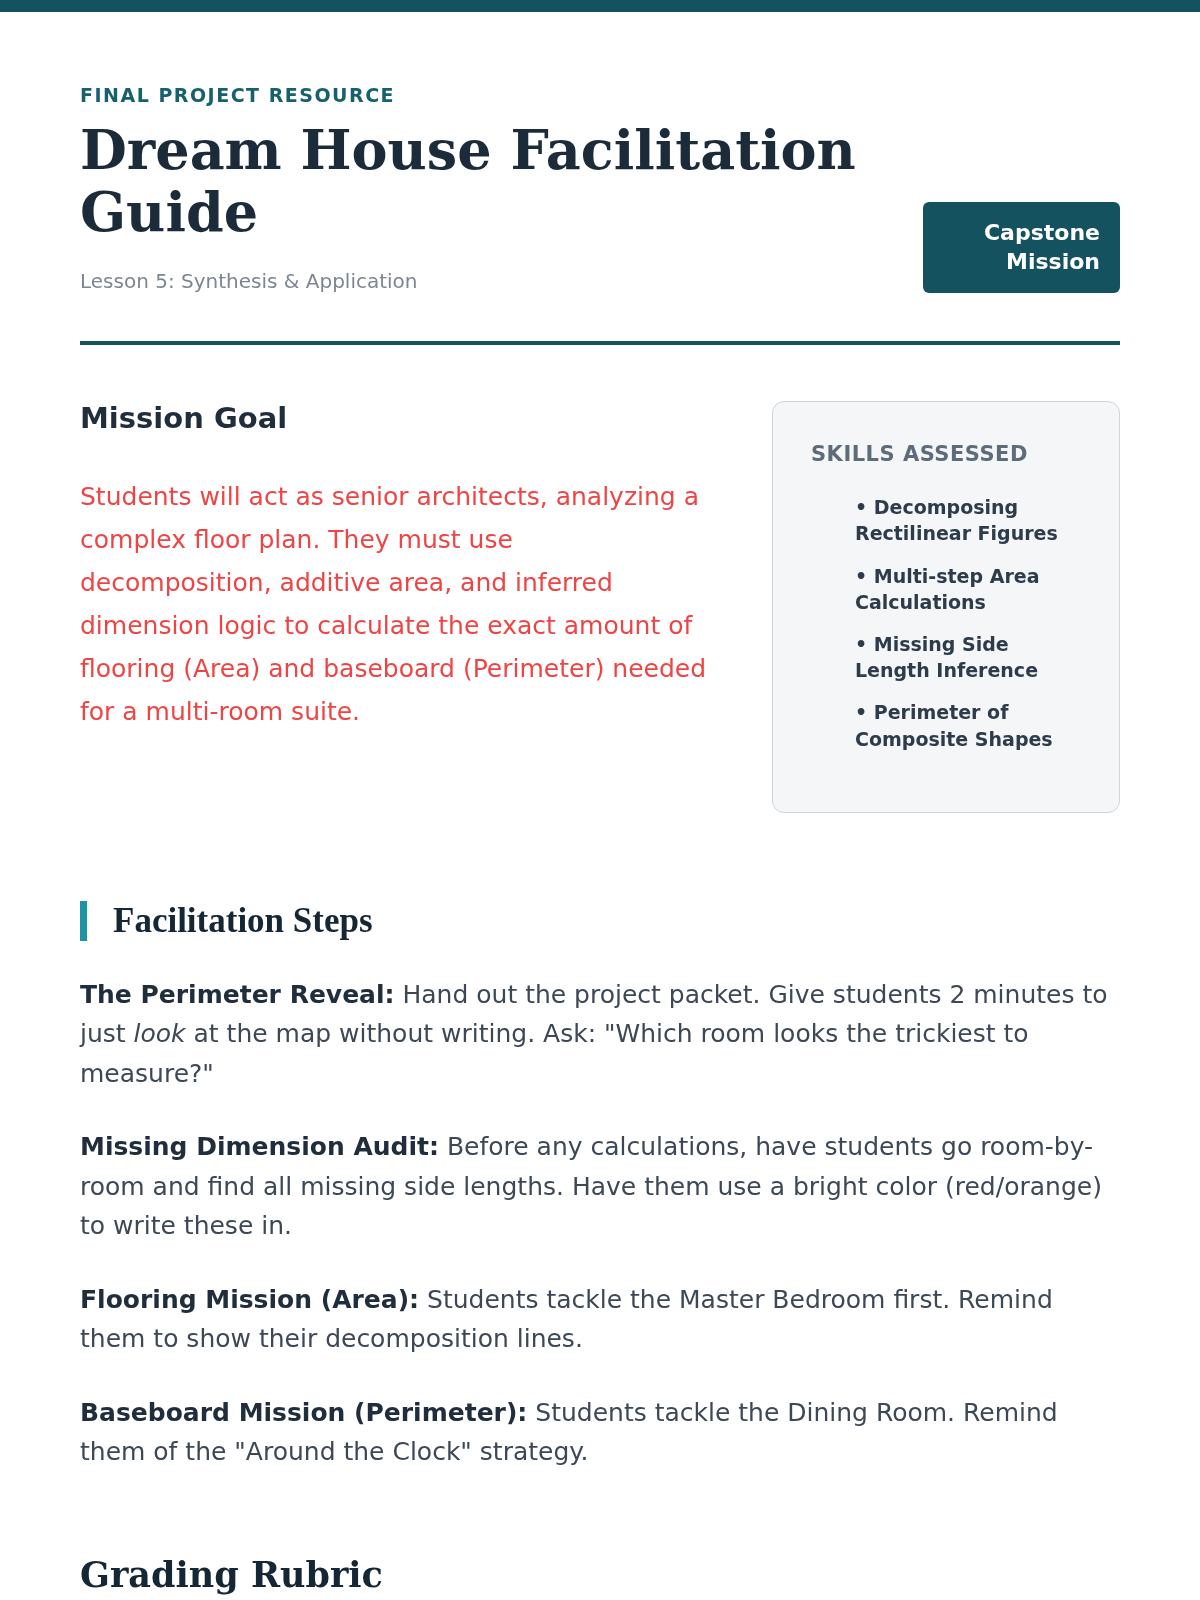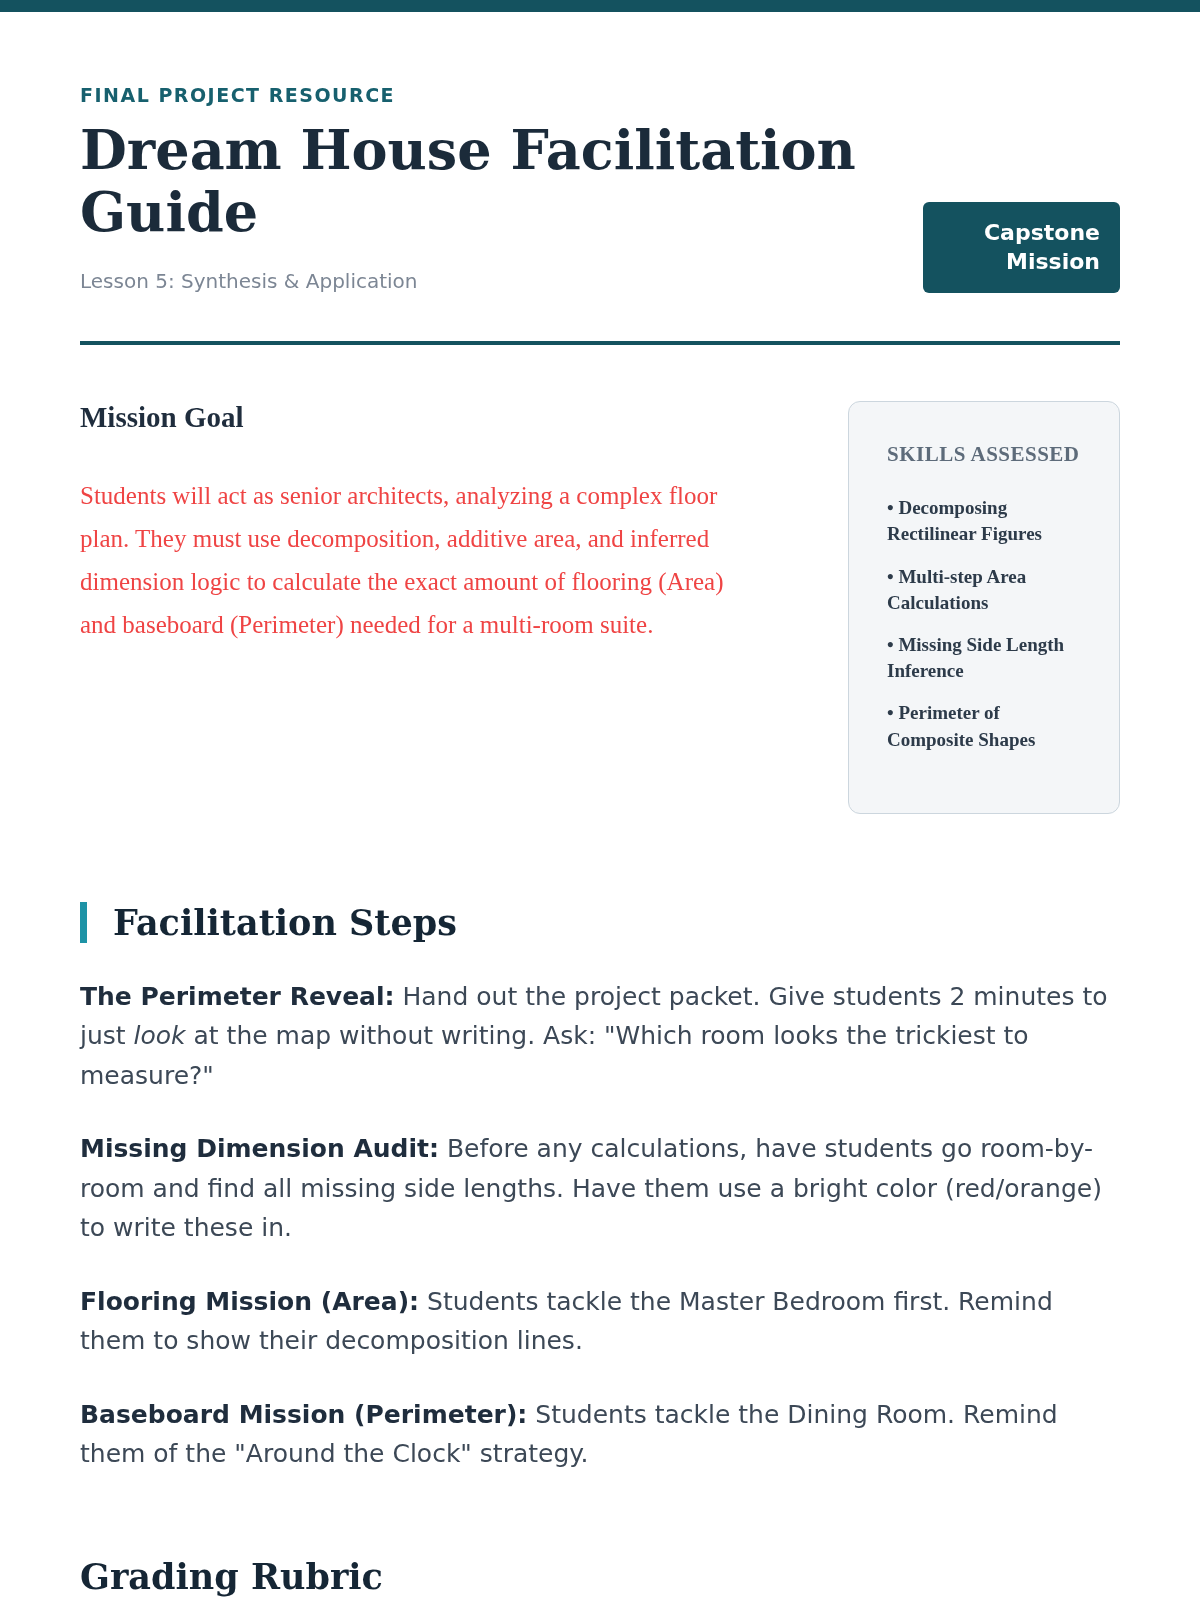--- a/index.html
+++ b/index.html
@@ -60,72 +60,73 @@
   }
   .rule {
     border: none;
     border-top: 4px solid #14525f;
     margin-top: 48px;
   }
   .mission-row {
     display: flex;
     gap: 62px;
     margin-top: 56px;
-    font-family: Liberation Serif, serif;
   }
   .mission-text { flex: 1; }
   h2.section-heading {
     font-size: 29px;
     font-weight: bold;
     color: #1f2d3d;
   }
   .mission-body {
     margin-top: 40px;
     font-size: 25px;
     line-height: 1.72;
     color: #ef4444;
     max-width: 680px;
   }
   .skills-card {
-    width: 272px;
+    width: 348px;
     flex-shrink: 0;
     background: #f4f6f8;
     border: 1px solid #ccd6de;
     border-radius: 12px;
     padding: 40px 36px 44px 38px;
     align-self: flex-start;
   }
   .skills-heading {
     font-size: 21px;
     font-weight: bold;
     letter-spacing: 0.5px;
     color: #5d6b7a;
   }
   .skills-list {
     list-style: none;
     margin-top: 28px;
+    margin-left: 44px;
   }
   .skills-list li {
     font-size: 19px;
     font-weight: bold;
     line-height: 1.38;
     color: #2d3b4a;
     margin-bottom: 16px;
   }
   .skills-list li::before { content: "• "; }
   .serif-heading {
     font-family: "DejaVu Serif", "Liberation Serif", serif;
     font-size: 35px;
     font-weight: bold;
     color: #152635;
   }
   .with-bar {
     margin-top: 88px;
     border-left: 7px solid #1e93a6;
     padding-left: 26px;
+    font-family: Liberation Serif, serif;
   }
   .step {
     margin-top: 34px;
     font-size: 25px;
     line-height: 1.58;
     color: #3c4856;
   }
   .step strong { color: #1f2d3d; }
   .rubric-heading { margin-top: 82px; }
 </style>

